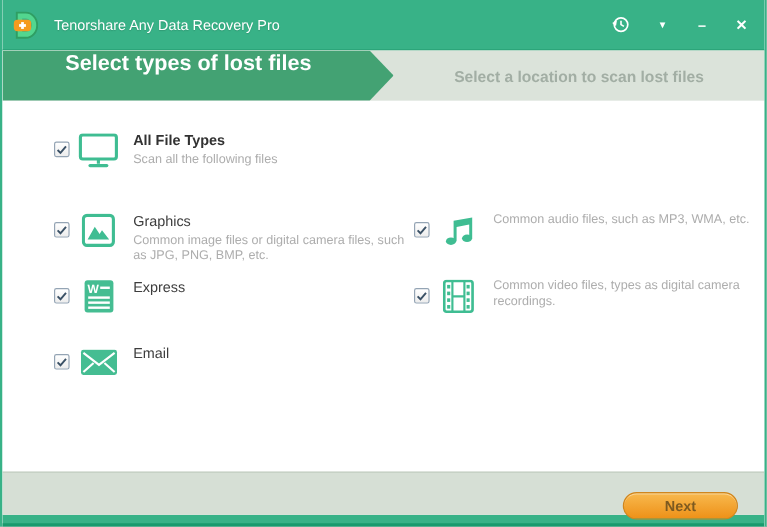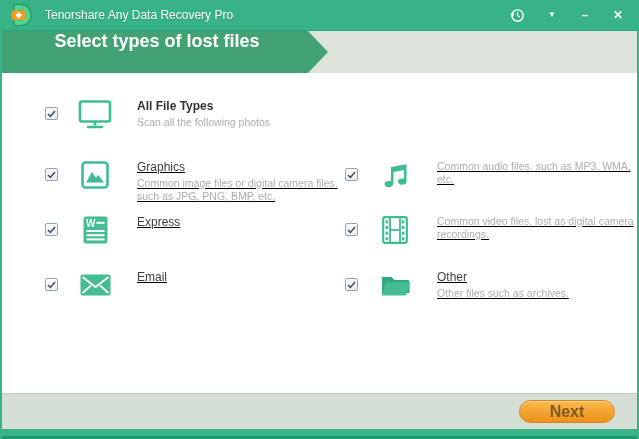--- a/index.html
+++ b/index.html
@@ -5,21 +5,21 @@
   * { margin:0; padding:0; box-sizing:border-box; }
   html,body { background:#777; }
   body { font-family:"Liberation Sans", sans-serif; }
   .window {
     width:639px; height:439px; background:#fff;
     border-left:2px solid #38b287; border-right:2px solid #38b287;
     display:flex; flex-direction:column; overflow:hidden;
   }
   
   .titlebar {
-    height:31px; flex:0 0 auto; background:#38b287;
+    height:42px; flex:0 0 auto; background:#38b287;
     display:flex; align-items:center; padding:0 12px 0 8px;
     border-bottom:1px solid #2aa278;
   }
   .app-icon { margin-right:13px; display:flex; }
   .title { color:#ffffff; font-size:12px; text-shadow:0 1px 1px rgba(0,0,0,.15); }
   .controls { margin-left:auto; display:flex; align-items:center; gap:19px; }
   .ctrl { color:#fff; cursor:pointer; display:flex; align-items:center; justify-content:center;
           font-size:13px; line-height:1; min-width:14px; }
   .ctrl.caret { font-size:8px; }
   .ctrl.min { font-weight:bold; font-size:12px; }
@@ -30,39 +30,39 @@
     width:326px; background:#43a273; color:#fff; font-weight:bold; font-size:18px;
     display:flex; align-items:flex-start; justify-content:center; padding-right:16px;
     clip-path:polygon(0 0, calc(100% - 20px) 0, 100% 50%, calc(100% - 20px) 100%, 0 100%);
   }
   .step-inactive {
     flex:1; display:flex; align-items:center; justify-content:center;
     color:#a2aea4; font-size:13px; font-weight:bold;
   }
   
   .content { flex:1 1 auto; padding:26px 0 0 43px; background:#fff; }
-  .item { display:flex; align-items:flex-start;gap:13px; }
+  .item { display:flex; align-items:flex-start; }
   .checkbox {
     width:13px; height:13px; flex:0 0 auto; margin-top:8px;
     background:linear-gradient(#ffffff,#ededed);
     border:1px solid #94a4b4; border-radius:2px;
     display:flex; align-items:center; justify-content:center; cursor:pointer;
   }
   .icon-box { width:34px; flex:0 0 auto; display:flex; justify-content:center; margin:1px 12px 0 7px; }
   .titles .t { font-size:12px; color:#3d3d3d; margin-bottom:3px; }
   .titles .t.bold { font-weight:bold; color:#323232; }
   .titles .d { font-size:10.5px; color:#adadad; line-height:13px; max-width:252px; }
-  .grid { display:grid; grid-template-columns:300px 1fr; grid-auto-rows:55px; margin-top:21px;text-decoration:underline; }
+  .grid { display:grid; grid-template-columns:300px 1fr; grid-auto-rows:55px; margin-top:27px; }
   .item-all { min-height:40px; }
   
   .footer { height:36px; flex:0 0 auto; background:#d6dfd5; border-top:1px solid #c2cec1; position:relative; }
   .next-btn {
-    position:absolute; right:22px; top:6px; width:96px; height:23px;
+    position:absolute; right:22px; top:16px; width:96px; height:23px;
     border-radius:12px; background:linear-gradient(#f8b94e,#ee9118);
-    border:1px solid #d0861e; color:#7d5a20; font-weight:bold; font-size:16px;
+    border:1px solid #d0861e; color:#7d5a20; font-weight:bold; font-size:12px;
     font-family:"Liberation Sans", sans-serif; cursor:pointer;
     box-shadow:inset 0 1px 0 rgba(255,255,255,.4);
   }
   .bottom-strip { height:10px; flex:0 0 auto; background:#38b287; box-shadow:inset 0 -3px 0 #189a6d; }
 </style>
 </head>
 <body>
 
 <div class="window">
 
@@ -88,40 +88,43 @@
       <span class="ctrl caret">▼</span>
       <span class="ctrl min">–</span>
       <span class="ctrl close">✕</span>
     </div>
   </div>
 
   <div class="steps">
     <div class="step-active">
       <span>Select types of lost files</span>
     </div>
+    <div class="step-inactive">
+      <span>Select a location to scan lost files</span>
+    </div>
   </div>
 
   <div class="content">
 
     <div class="item item-all">
       <span class="checkbox">
         <svg width="9" height="8" viewBox="0 0 9 8">
             <path d="M1 4 L3.4 6.4 L8 1" stroke="#3b5166" stroke-width="1.6" fill="none"></path>
           </svg>
       </span>
       <span class="icon-box">
         <svg width="34" height="29" viewBox="0 0 34 29">
           <rect x="2" y="1.5" width="30" height="20" rx="2" fill="#fff" stroke="#3fbd92" stroke-width="2.6"></rect>
           <path d="M17 22 v3.5" stroke="#3fbd92" stroke-width="2.6"></path>
           <path d="M10 27 h14" stroke="#3fbd92" stroke-width="2.6" stroke-linecap="round"></path>
         </svg>
       </span>
       <span class="titles">
         <div class="t bold">All File Types</div>
-        <div class="d">Scan all the following photos</div>
+        <div class="d">Scan all the following files</div>
       </span>
     </div>
 
     <div class="grid">
 
       <div class="item">
         <span class="checkbox">
           <svg width="9" height="8" viewBox="0 0 9 8">
               <path d="M1 4 L3.4 6.4 L8 1" stroke="#3b5166" stroke-width="1.6" fill="none"></path>
             </svg>
@@ -193,21 +196,21 @@
             <rect x="3.6" y="10" width="2.6" height="3" fill="#3fbd92"></rect>
             <rect x="3.6" y="15.6" width="2.6" height="3" fill="#3fbd92"></rect>
             <rect x="3.6" y="21.2" width="2.6" height="3" fill="#3fbd92"></rect>
             <rect x="19.8" y="4.4" width="2.6" height="3" fill="#3fbd92"></rect>
             <rect x="19.8" y="10" width="2.6" height="3" fill="#3fbd92"></rect>
             <rect x="19.8" y="15.6" width="2.6" height="3" fill="#3fbd92"></rect>
             <rect x="19.8" y="21.2" width="2.6" height="3" fill="#3fbd92"></rect>
           </svg>
         </span>
         <span class="titles">
-          <div class="d">Common video files, lost as digital camera recordings.</div>
+          <div class="d">Common video files, types as digital camera recordings.</div>
         </span>
       </div>
 
       <div class="item">
         <span class="checkbox">
           <svg width="9" height="8" viewBox="0 0 9 8">
               <path d="M1 4 L3.4 6.4 L8 1" stroke="#3b5166" stroke-width="1.6" fill="none"></path>
             </svg>
         </span>
         <span class="icon-box">
@@ -216,37 +219,20 @@
             <path d="M2.5 3 L15.5 13 L28.5 3" fill="none" stroke="#fff" stroke-width="1.8"></path>
             <path d="M2.5 19 L11 11.5" fill="none" stroke="#fff" stroke-width="1.8"></path>
             <path d="M28.5 19 L20 11.5" fill="none" stroke="#fff" stroke-width="1.8"></path>
           </svg>
         </span>
         <span class="titles">
           <div class="t">Email</div>
         </span>
       </div>
 
-      <div class="item">
-        <span class="checkbox">
-          <svg width="9" height="8" viewBox="0 0 9 8">
-              <path d="M1 4 L3.4 6.4 L8 1" stroke="#3b5166" stroke-width="1.6" fill="none"></path>
-            </svg>
-        </span>
-        <span class="icon-box">
-          <svg width="31" height="25" viewBox="0 0 31 25" style="margin-top:2px">
-            <path d="M2 4 h9.5 l3 3 H28 a1.5 1.5 0 0 1 1.5 1.5 V20 H2 Z" fill="#2fa97f"></path>
-            <path d="M1.5 22.5 L6 9.5 H30.5 L26 22.5 Z" fill="#45bd92"></path>
-          </svg>
-        </span>
-        <span class="titles">
-          <div class="t">Other</div>
-          <div class="d">Other files such as archives.</div>
-        </span>
-      </div>
 
     </div>
   </div>
 
   <div class="footer">
     <button class="next-btn">Next</button>
   </div>
   <div class="bottom-strip"></div>
 
 </div>

